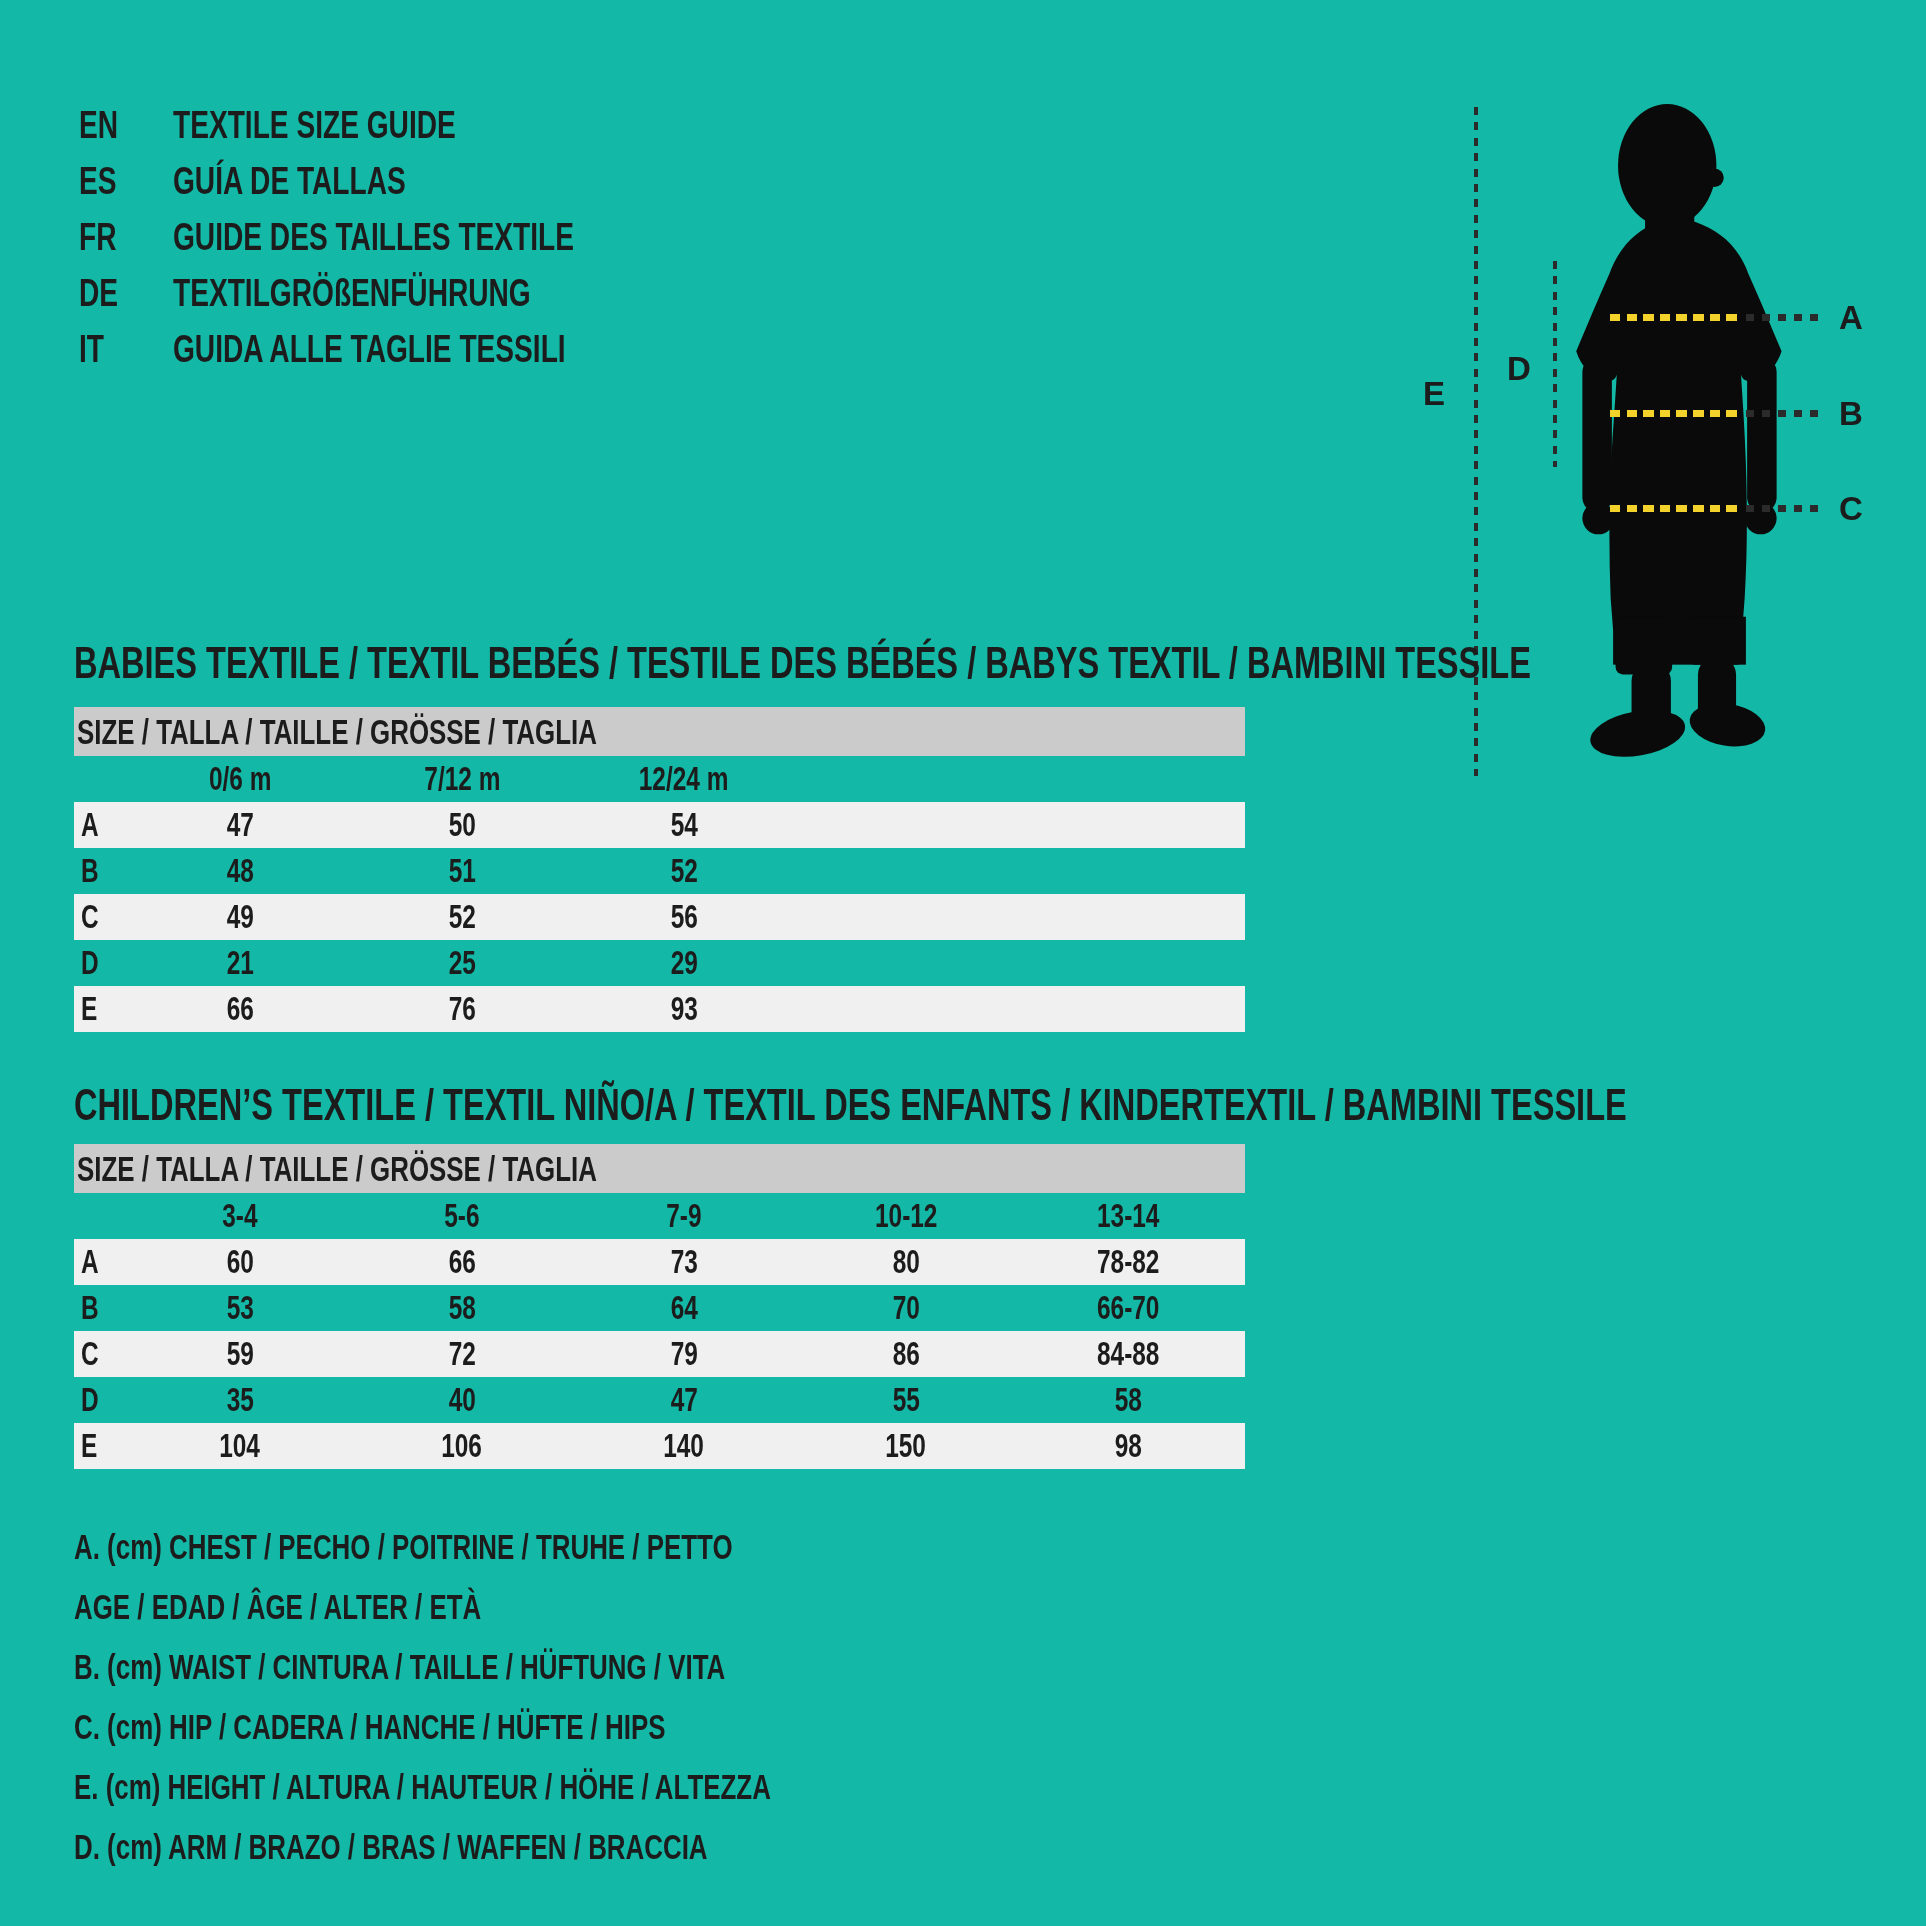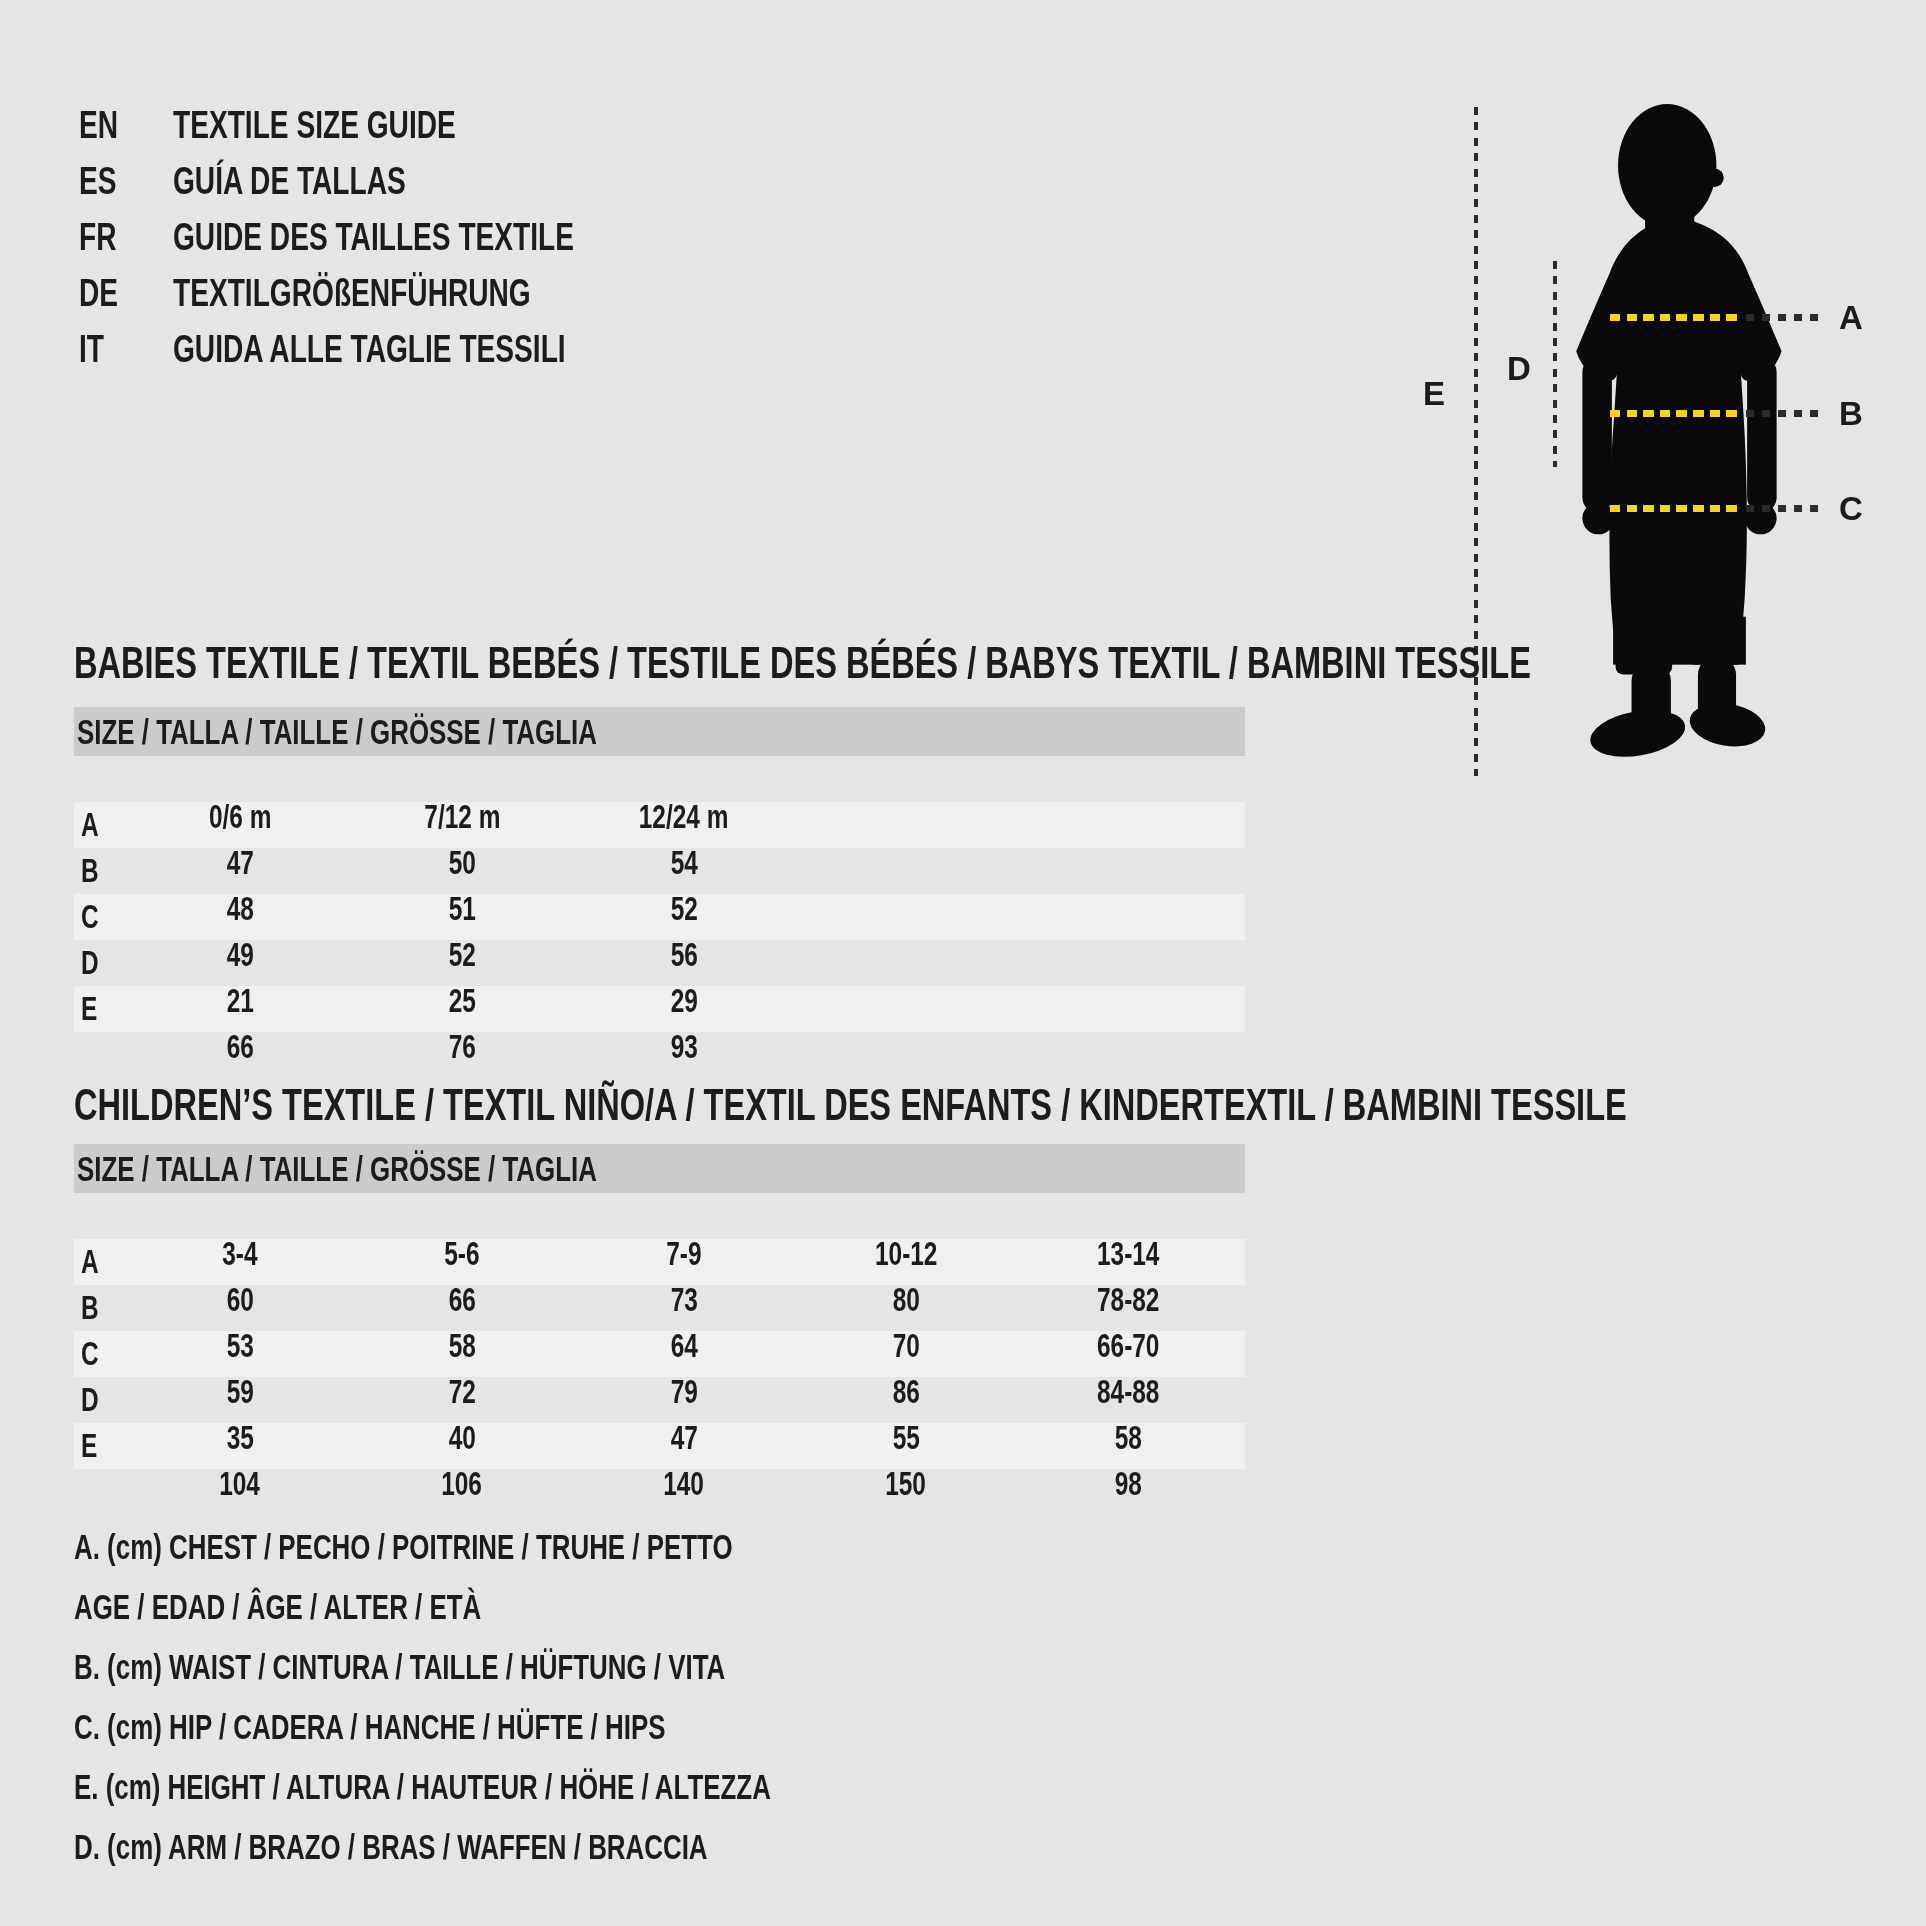--- a/index.html
+++ b/index.html
@@ -5,40 +5,40 @@
   :root{
     --accent-yellow:#f2d22b;
     --dash-dark:#2b2b2b;
     --table-header-bg:#cbcbcb;
     --row-stripe-bg:#f0f0f0;
     --silhouette:#0a0a0a;
     --ink:#1c1c1c;
   }
   html,body{margin:0;padding:0;background:#fff;}
   .canvas{
-    position:relative;width:1926px;height:1926px;background:#e5e5e5;
+    position:relative;width:1926px;height:1926px;background:#14b8a6;
     font-family:"Liberation Sans","DejaVu Sans",sans-serif;
     font-weight:700;color:var(--ink);overflow:hidden;
   }
   
   .cx{display:inline-block;transform:scaleX(0.74);transform-origin:50% 50%;white-space:nowrap;}
   .cl{transform-origin:0 50%;}
   
   .langs{position:absolute;left:79px;top:97px;}
   .lang-row{height:56px;line-height:56px;font-size:38px;white-space:nowrap;}
   .lang-code{display:inline-block;width:94px;}
   
   .sec-head{position:absolute;left:74px;font-size:44px;line-height:43px;white-space:nowrap;}
   
   .sizetable{position:absolute;left:74px;width:1171px;}
   .band{height:49px;line-height:49px;background:var(--table-header-bg);padding-left:3px;font-size:35px;box-sizing:border-box;}
   .colrow,.trow{height:46px;line-height:46px;display:flex;font-size:33px;}
   .trow.stripe{background:var(--row-stripe-bg);}
   .labcell{width:55px;padding-left:7.4px;box-sizing:border-box;text-align:left;}
-  .vcell{width:222px;text-align:center;margin-top:38px;}
+  .vcell{width:222px;text-align:center;}
   
   .legend{position:absolute;left:74px;top:1517px;}
   .legend-row{height:60px;line-height:60px;font-size:35px;white-space:nowrap;}
   
   .vdots{position:absolute;width:4.3px;background-image:repeating-linear-gradient(to bottom,var(--dash-dark) 0 8px,transparent 8px 15.4px);}
   .hdash-y{position:absolute;height:6.8px;background-image:repeating-linear-gradient(to right,var(--accent-yellow) 0 10.5px,transparent 10.5px 16.6px);z-index:3;}
   .hdash-d{position:absolute;height:6.8px;background-image:repeating-linear-gradient(to right,var(--dash-dark) 0 8px,transparent 8px 16px);z-index:3;}
   .figlabel{position:absolute;font-size:33px;line-height:33px;z-index:4;}
   .silhouette{position:absolute;left:1575px;top:92px;z-index:1;}
   .silhouette *{fill:var(--silhouette);}

